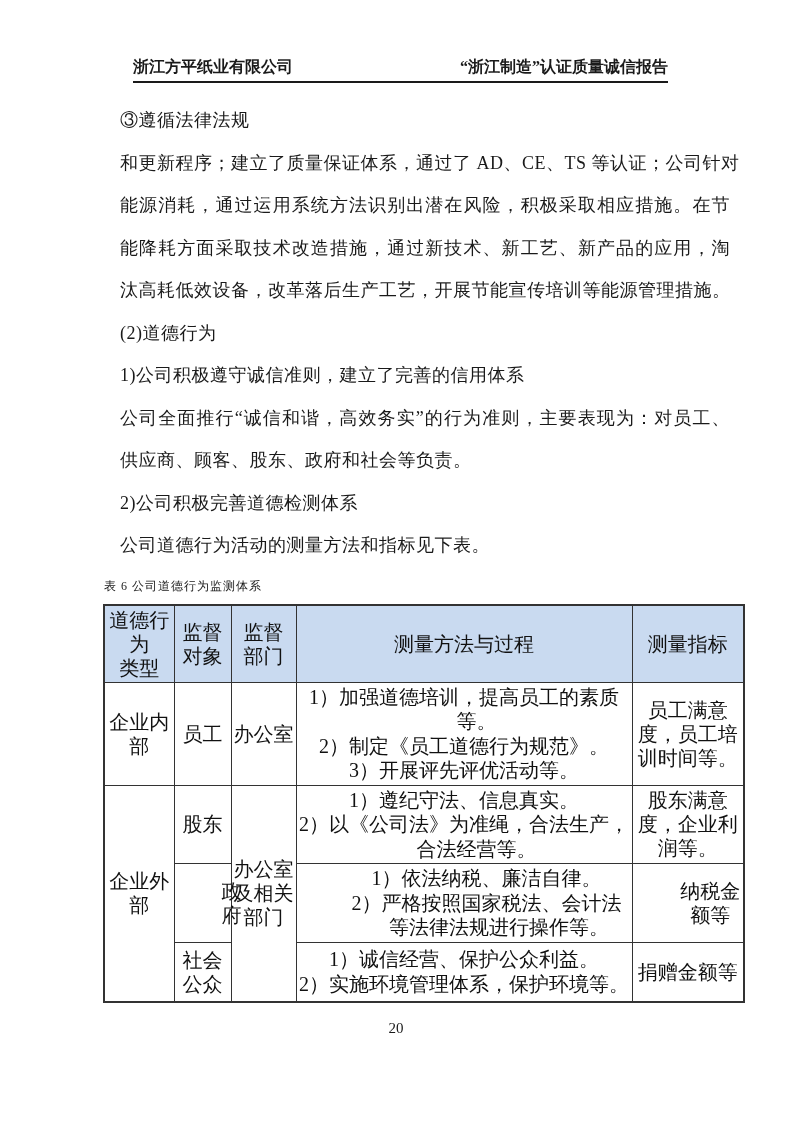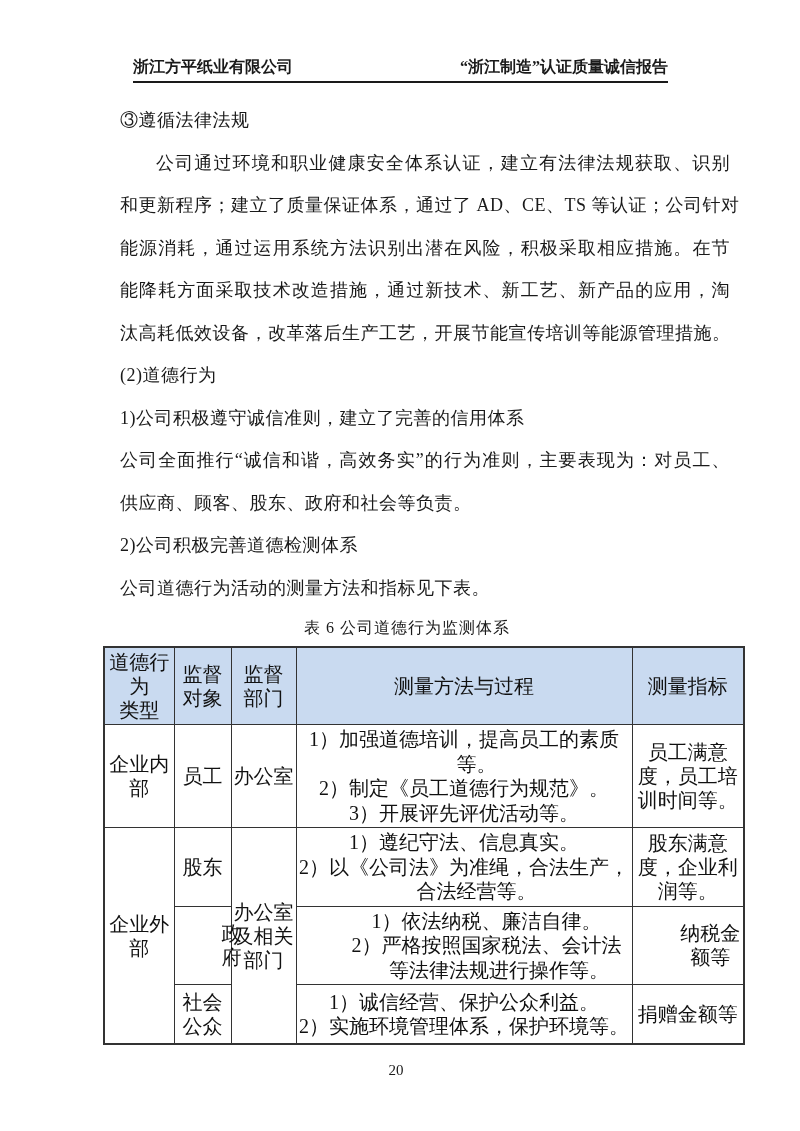--- a/index.html
+++ b/index.html
@@ -36,22 +36,21 @@
     letter-spacing: 0.5px;
   }
   .tline.fill {
     text-align: justify;
     text-align-last: justify;
   }
   .tline.indent { text-indent: 2em; }
   
   .table-caption {
     margin: 2px 58px 0 104px;
-    text-align: center;
-    font-size: 16px;
+    font-size: 12px;
     line-height: 34px;
     letter-spacing: 1px;
   }
   
   table.ethics {
     margin-left: 103px;
     margin-top: 1px;
     border-collapse: collapse;
     table-layout: fixed;
     width: 640px;
@@ -103,21 +102,20 @@
 
 <div class="page">
 
   <div class="page-header">
     <span>浙江方平纸业有限公司</span>
     <span>“浙江制造”认证质量诚信报告</span>
   </div>
 
   <div class="body-text">
     <div class="tline">③遵循法律法规</div>
-    <div class="tline fill indent">公司通过环境和职业健康安全体系认证，建立有法律法规获取、识别</div>
     <div class="tline fill">和更新程序；建立了质量保证体系，通过了 AD、CE、TS 等认证；公司针对</div>
     <div class="tline fill">能源消耗，通过运用系统方法识别出潜在风险，积极采取相应措施。在节</div>
     <div class="tline fill">能降耗方面采取技术改造措施，通过新技术、新工艺、新产品的应用，淘</div>
     <div class="tline fill">汰高耗低效设备，改革落后生产工艺，开展节能宣传培训等能源管理措施。</div>
     <div class="tline">(2)道德行为</div>
     <div class="tline">1)公司积极遵守诚信准则，建立了完善的信用体系</div>
     <div class="tline fill">公司全面推行“诚信和谐，高效务实”的行为准则，主要表现为：对员工、</div>
     <div class="tline">供应商、顾客、股东、政府和社会等负责。</div>
     <div class="tline">2)公司积极完善道德检测体系</div>
     <div class="tline">公司道德行为活动的测量方法和指标见下表。</div>

